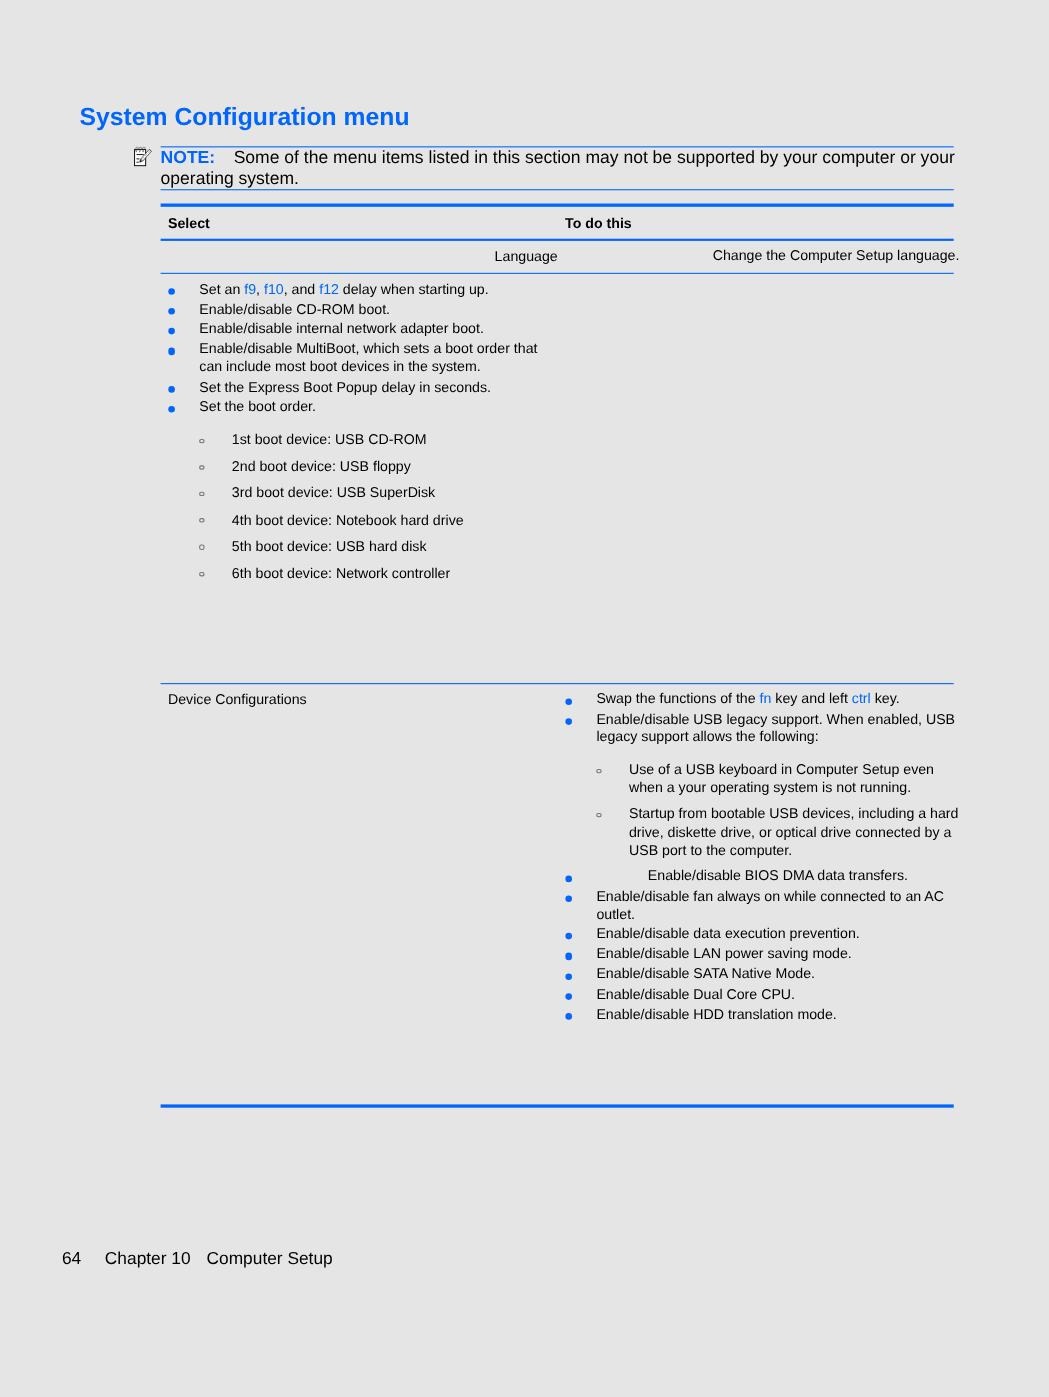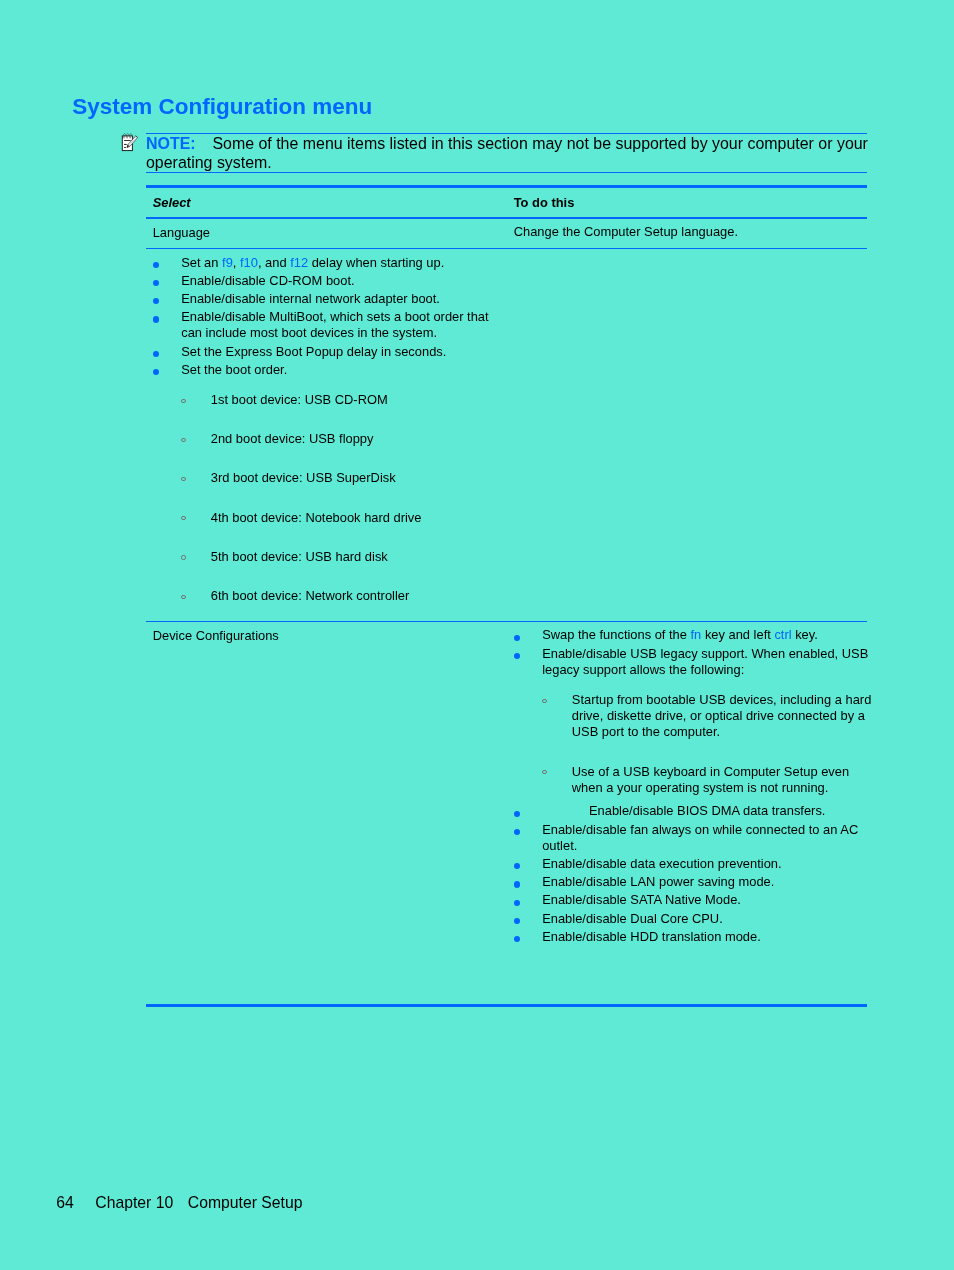--- a/index.html
+++ b/index.html
@@ -1,60 +1,60 @@
 <!DOCTYPE html>
 <html><head>
 <meta charset="utf-8">
 <title>System Configuration menu</title>
 <style>
   html,body{margin:0;padding:0;background:#fff;}
   body{width:954px;height:1270px;font-family:"Liberation Sans",sans-serif;color:#000;
        -webkit-font-smoothing:antialiased;}
-  .page{position:relative;width:954px;height:1270px;overflow:hidden;background:#5eead4;}
+  .page{position:relative;width:954px;height:1270px;overflow:hidden;background:#e5e5e5;}
 
   .page-title{position:absolute;left:72.3px;top:94.4px;margin:0;font-size:22.5px;font-weight:bold;
               color:#0066ff;line-height:26px;white-space:nowrap;}
 
   
   .note{position:absolute;left:146px;top:132.5px;width:721px;
         border-top:1.4px solid #0066ff;border-bottom:1.4px solid #0066ff;}
   .note-inner{position:relative;padding-top:0.8px;padding-bottom:0px;}
   .note-icon{position:absolute;left:-28px;top:-1.5px;width:22px;height:22px;line-height:0;display:block;}
   .note-label{color:#0066ff;font-weight:bold;text-align:right;}
   .note-body{width:726px;font-size:15.95px;line-height:19.1px;}
   .note-gap{display:inline-block;width:16.8px;}
 
   
   .tbl{position:absolute;left:146px;top:185.3px;width:721px;}
   .topline{height:3.0px;background:#0066ff;}
   .botline{height:3.1px;background:#0066ff;}
   .hdr{display:flex;font-size:12.9px;font-weight:bold;}
   .hdr .c1,.hdr .c2{padding-top:9.0px;padding-bottom:0;box-sizing:border-box;line-height:12.5px;height:29.0px;}
-  .hdr .c1{width:361px;padding-left:6.7px;font-style:italic;}
+  .hdr .c1{width:361px;padding-left:6.7px;}
   .hdr .c2{width:365.2px;padding-left:6.7px;}
   .hdrline{height:1.4px;background:#0066ff;}
   .row{display:flex;font-size:12.9px;}
   .row .c1,.row .c2,.hdr .c1,.hdr .c2{flex:none;}
   .rowline{height:1.4px;background:#0066ff;}
   .row .c1{width:361px;padding:8.2px 0 0 6.7px;box-sizing:border-box;line-height:12.5px;}
   .row .c2{width:365.2px;padding:5.3px 0 0 6.7px;box-sizing:border-box;}
   .li{position:relative;line-height:16.2px;margin-top:2px;}
   .li:first-child{margin-top:0;}
   .li.l0{padding-left:0px;}
   .li.l1{padding-left:28.5px;}
-  .li.l2{padding-left:58.1px;margin-top:23px;}
+  .li.l2{padding-left:58.1px;margin-top:8px;}
   .li.l1 + .li.l2{margin-top:14.0px;}
   .li.l2 + .li.l1{margin-top:7.5px;text-align:center;}
   .li .b1{position:absolute;left:0.6px;top:7.2px;width:6.2px;height:6.2px;border-radius:50%;background:#0066ff;}
   .li .b2{position:absolute;left:28.6px;top:6.6px;width:4.3px;height:4.3px;border-radius:50%;
           border:1.1px solid #757575;box-sizing:border-box;}
   .key{color:#0066ff;}
 
   
-  .footer{position:absolute;left:56.3px;top:1194px;font-size:15.75px;white-space:nowrap;}
+  .footer{position:absolute;left:56.3px;top:1136px;font-size:15.75px;white-space:nowrap;}
   .footer .gap1{display:inline-block;width:21.5px;}
   .footer .gap2{display:inline-block;width:14.5px;}
 </style>
 </head>
 <body>
 
 <div class="page">
 
   <h1 class="page-title">System Configuration menu</h1>
 
@@ -87,21 +87,21 @@
   </div>
 
   <div class="tbl">
     <div class="topline"></div>
     <div class="hdr">
       <div class="c1">Select</div>
       <div class="c2">To do this</div>
     </div>
     <div class="hdrline"></div>
     <div id="rows">
-        <div class="row" style="height: 29.2px;">
+        <div class="row" style="height: 29.2px; text-align: right;">
           <div class="c1">Language</div>
           <div class="c2">
             <div class="li l0"><span><span>Change the Computer Setup language.</span></span></div>
           </div>
         </div>
         <div class="rowline"></div>
         <div class="row" style="height: 371.4px;">
           <div class="c2">
             <div class="li l1"><span class="b1"></span><span><span>Set an </span><span class="key">f9</span><span>, </span><span class="key">f10</span><span>, and </span><span class="key">f12</span><span> delay when starting up.</span></span></div>
             <div class="li l1"><span class="b1"></span><span><span>Enable/disable CD-ROM boot.</span></span></div>
@@ -116,22 +116,22 @@
             <div class="li l2"><span class="b2"></span><span><span>5th boot device: USB hard disk</span></span></div>
             <div class="li l2"><span class="b2"></span><span><span>6th boot device: Network controller</span></span></div>
           </div>
         </div>
         <div class="rowline"></div>
         <div class="row" style="height: 382px;">
           <div class="c1">Device Configurations</div>
           <div class="c2">
             <div class="li l1"><span class="b1"></span><span><span>Swap the functions of the </span><span class="key">fn</span><span> key and left </span><span class="key">ctrl</span><span> key.</span></span></div>
             <div class="li l1"><span class="b1"></span><span><span>Enable/disable USB legacy support. When enabled, USB legacy support allows the following:</span></span></div>
+            <div class="li l2"><span class="b2"></span><span><span>Use of a USB keyboard in Computer Setup even when a your operating system is not running.</span></span></div>
             <div class="li l2"><span class="b2"></span><span><span>Startup from bootable USB devices, including a hard drive, diskette drive, or optical drive connected by a USB port to the computer.</span></span></div>
-            <div class="li l2"><span class="b2"></span><span><span>Use of a USB keyboard in Computer Setup even when a your operating system is not running.</span></span></div>
             <div class="li l1"><span class="b1"></span><span><span>Enable/disable BIOS DMA data transfers.</span></span></div>
             <div class="li l1"><span class="b1"></span><span><span>Enable/disable fan always on while connected to an AC outlet.</span></span></div>
             <div class="li l1"><span class="b1"></span><span><span>Enable/disable data execution prevention.</span></span></div>
             <div class="li l1"><span class="b1"></span><span><span>Enable/disable LAN power saving mode.</span></span></div>
             <div class="li l1"><span class="b1"></span><span><span>Enable/disable SATA Native Mode.</span></span></div>
             <div class="li l1"><span class="b1"></span><span><span>Enable/disable Dual Core CPU.</span></span></div>
             <div class="li l1"><span class="b1"></span><span><span>Enable/disable HDD translation mode.</span></span></div>
           </div>
         </div>
       </div>

